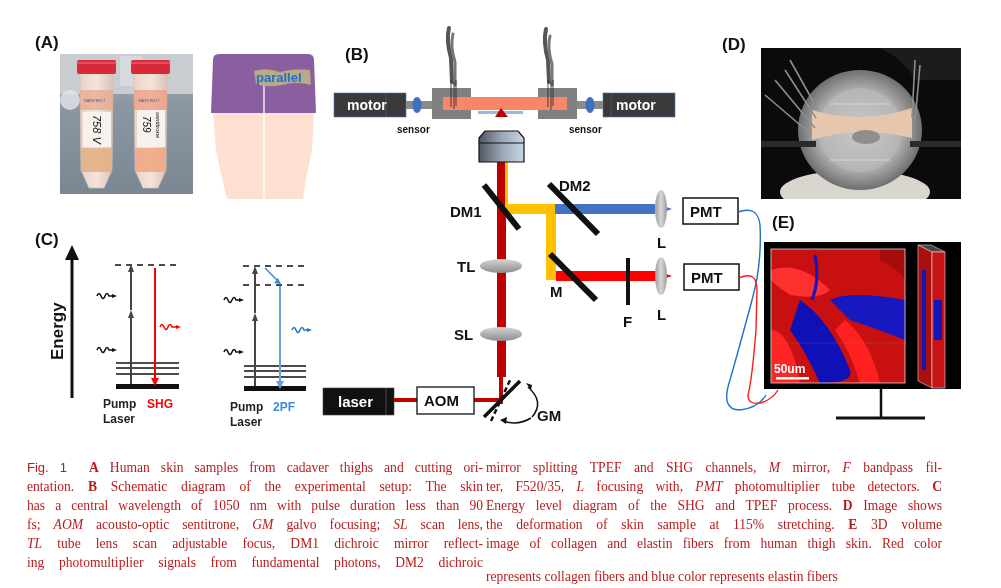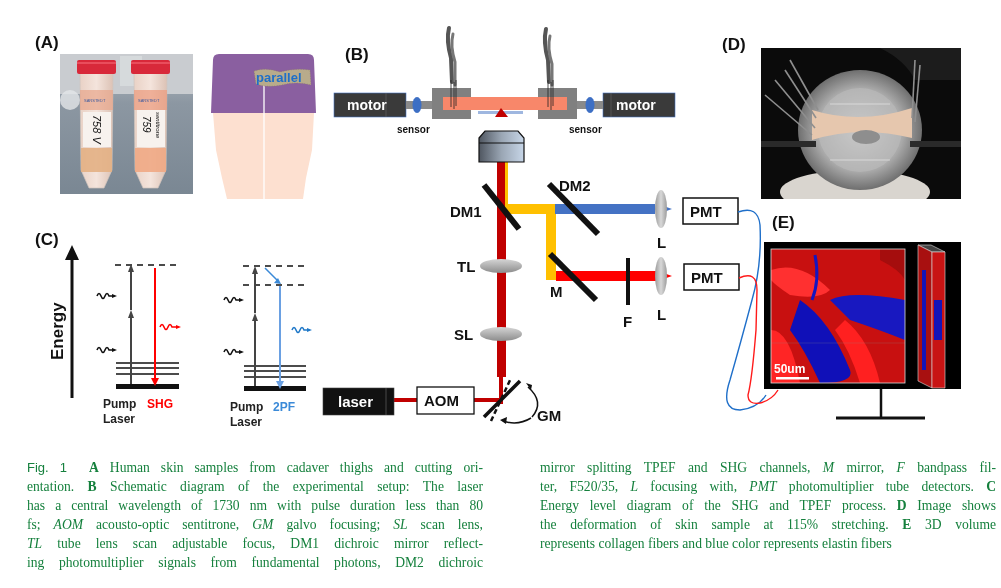--- a/index.html
+++ b/index.html
@@ -1,24 +1,24 @@
 <!DOCTYPE html>
 <html><head>
 <meta charset="utf-8">
 <style>
   html, body { margin:0; padding:0; background:#ffffff; }
   body { width:1001px; height:588px; position:relative; overflow:hidden; font-family:"Liberation Sans", sans-serif; }
   .panel-label { position:absolute; font-family:"Liberation Sans", sans-serif; font-weight:bold; font-size:17px; color:#111; }
   svg text { font-family:"Liberation Sans", sans-serif; }
-  .caption { position:absolute; top:458px; font-family:"Liberation Serif", serif; font-size:13.6px; line-height:19px; color:#15803d; text-align:justify; }
+  .caption { position:absolute; top:458px; font-family:"Liberation Serif", serif; font-size:13.6px; line-height:19px; color:#b91c1c; text-align:justify; }
   .caption .lead { font-family:"Liberation Sans", sans-serif; font-size:13px; }
   .caption b { font-weight:bold; }
   .caption i { font-style:italic; }
   .cap-line { display:block; text-align:justify; text-align-last:justify; white-space:nowrap; }
-  .cap-line.last { text-align-last:left; }
+  .cap-line.last { text-align-last:left;margin-top:14px; }
 </style>
 </head>
 <body>
 
 <div class="panel-label" style="left:35px;top:33px;">(A)</div>
 <div class="panel-label" style="left:345px;top:45px;">(B)</div>
 <div class="panel-label" style="left:35px;top:230px;">(C)</div>
 <div class="panel-label" style="left:722px;top:35px;">(D)</div>
 <div class="panel-label" style="left:772px;top:213px;">(E)</div>
 
@@ -308,26 +308,27 @@
       <polygon points="918,245 932,252 932,388 918,381" fill="#a81010" stroke="#ddd" stroke-width="0.6"></polygon>
       <polygon points="932,252 945,252 945,388 932,388" fill="#c81414" stroke="#ddd" stroke-width="0.6"></polygon>
       <rect x="922" y="270" width="4" height="100" fill="#1414b8"></rect>
       <rect x="934" y="300" width="8" height="40" fill="#1414b8"></rect>
     </g>
   </g>
 </svg>
 
 <div class="caption" style="left:27px;width:456px;">
   <span class="cap-line"><span class="lead">Fig. 1</span>&nbsp;&nbsp;<b>A</b><span> Human skin samples from cadaver thighs and cutting ori-</span></span>
-  <span class="cap-line"><span>entation. </span><b>B</b><span> Schematic diagram of the experimental setup: The laser</span></span>
-  <span class="cap-line"><span>has a central wavelength of 1730 nm with pulse duration less than 80</span></span>
+  <span class="cap-line"><span>entation. </span><b>B</b><span> Schematic diagram of the experimental setup: The skin</span></span>
+  <span class="cap-line"><span>has a central wavelength of 1050 nm with pulse duration less than 90</span></span>
   <span class="cap-line"><span>fs; </span><i>AOM</i><span> acousto-optic sentitrone, </span><i>GM</i><span> galvo focusing; </span><i>SL</i><span> scan lens,</span></span>
   <span class="cap-line"><i>TL</i><span> tube lens scan adjustable focus, DM1 dichroic mirror reflect-</span></span>
   <span class="cap-line"><span>ing photomultiplier signals from fundamental photons, DM2 dichroic</span></span>
 </div>
 
-<div class="caption" style="left:540px;width:456px;">
+<div class="caption" style="left:486px;width:456px;">
   <span class="cap-line"><span>mirror splitting TPEF and SHG channels, </span><i>M</i><span> mirror, </span><i>F</i><span> bandpass fil-</span></span>
   <span class="cap-line"><span>ter, F520/35, </span><i>L</i><span> focusing with, </span><i>PMT</i><span> photomultiplier tube detectors. </span><b>C</b></span>
   <span class="cap-line"><span>Energy level diagram of the SHG and TPEF process. </span><b>D</b><span> Image shows</span></span>
   <span class="cap-line"><span>the deformation of skin sample at 115% stretching. </span><b>E</b><span> 3D volume</span></span>
+  <span class="cap-line"><span>image of collagen and elastin fibers from human thigh skin. Red color</span></span>
   <span class="cap-line last"><span>represents collagen fibers and blue color represents elastin fibers</span></span>
 </div>
 
 </body></html>

